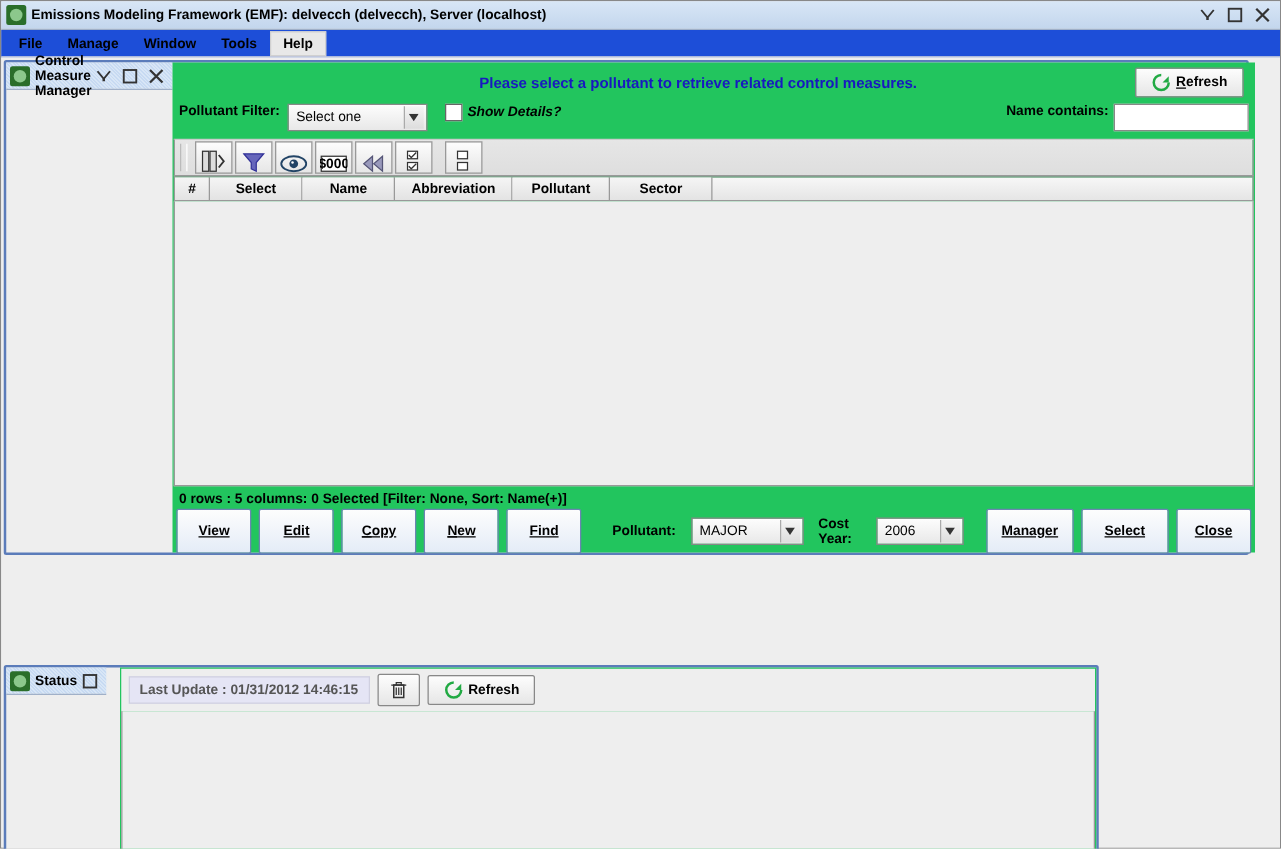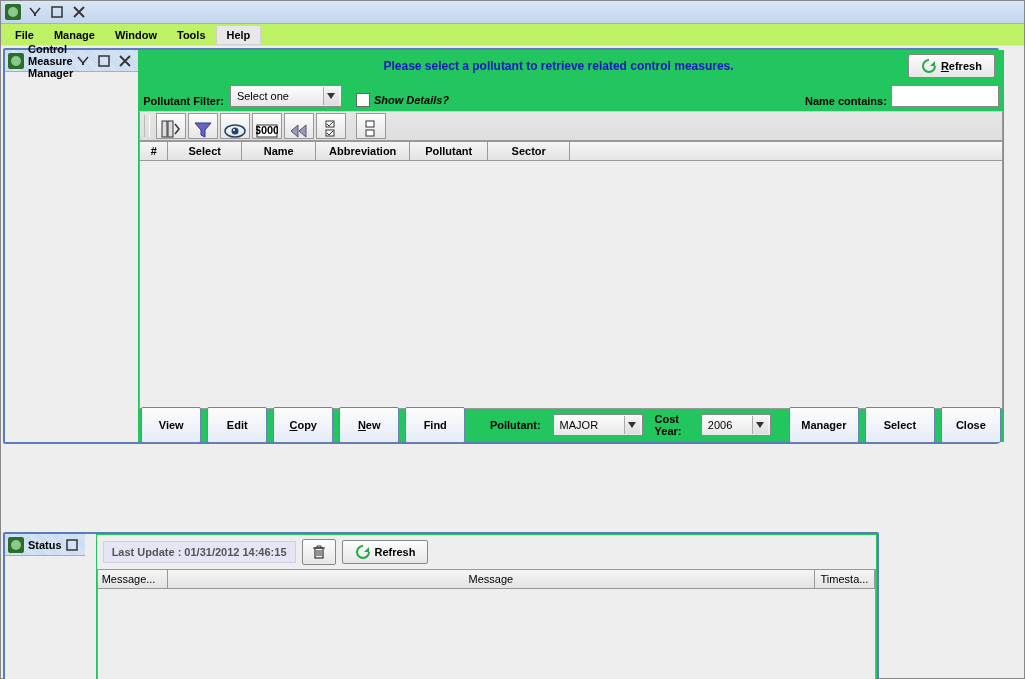--- a/index.html
+++ b/index.html
@@ -33,21 +33,21 @@
     .title-bar-controls { display: flex; gap: 2px; }
     .win-btn {
       width: 20px; height: 18px;
       display: inline-flex; align-items: center; justify-content: center;
       cursor: pointer;
       font-weight: bold;
     }
     .win-btn svg { width: 14px; height: 14px; }
     
     .menu-bar {
-      height: 22px; background: #bef264; display: flex; align-items: center;
+      height: 22px; background: #1d4ed8; display: flex; align-items: center;
       padding: 0 4px; border-bottom: 1px solid #ddd;
     }
     .menu-item { padding: 3px 10px; cursor: pointer; font-weight: bold;}
     .menu-item:last-child { background: #e8e8e8; border: 1px solid #d0d0d0; }
 
     .mdi-area {
       flex: 1; position: relative; background: #eeeeee; padding: 2px;
     }
 
     .internal-frame {
@@ -90,21 +90,21 @@
     .refresh-btn {
       height: 24px; padding: 0 12px;
       background: linear-gradient(to bottom, #fdfdfd, #e6e6e6);
       border: 1px solid #888; border-radius: 2px;
       display: inline-flex; align-items: center; gap: 4px;
       cursor: pointer; font-weight: bold; margin-right: 8px;
     }
     .refresh-btn .ricon { width:16px; height:16px; }
     
     .cmc-filter-row {
-      display: flex; align-items: flex-end; padding: 2px 4px; height: 28px; margin-bottom: 2px;
+      display: flex; align-items: flex-start; padding: 2px 4px; height: 28px; margin-bottom: 2px;
     }
     .label-bold { font-weight: bold; }
     .combo {
       height: 22px; min-width: 112px;
       background: linear-gradient(to bottom, #fdfdfd, #e8e8e8);
       border: 1px solid #888; display: inline-flex; align-items: center;
       padding: 0 2px 0 6px; cursor: pointer; margin: 0 6px;
     }
     .combo-text { flex: 1; }
     .combo-arrow {
@@ -157,20 +157,21 @@
     .bottom-row2 {
       height: 32px; padding: 4px 2px; display: flex; align-items: center; gap: 6px;
     }
     .action-btn {
       min-width: 60px; height: 36px;
       background: linear-gradient(to bottom, #fdfdfd, #e4ecf7);
       border: 1px solid #6b85b2; border-radius: 2px;
       display: inline-flex; align-items: center; justify-content: center;
       cursor: pointer; font-weight: bold;
       padding: 12px 10px;
+      text-decoration: underline;
     }
     .action-btn .mn { text-decoration: underline; }
     
     
     .status-top {
       height: 34px; display: flex; align-items: center;
       padding: 0 6px; gap: 6px; background:#eeeeee;
     }
     .last-update {
       background: #e5e5f5; border: 1px solid #d0d0e0; padding: 4px 8px;
@@ -192,20 +193,21 @@
     
     svg { display: block; }
   </style>
 </head>
 <body>
 
 <div class="outer-window">
 
   <div class="title-bar">
     <span class="app-icon"></span>
+    <span class="title-bar-text">Emissions Modeling Framework (EMF):  delvecch (delvecch),        Server (localhost)</span>
     <div class="title-bar-controls">
       <span class="win-btn">
         <svg viewBox="0 0 14 14">
             <path d="M2 3 L7 9 L12 3" fill="none" stroke="#333" stroke-width="1.5"></path>
             <rect x="6" y="9" width="2" height="2" fill="#333"></rect>
           </svg>
       </span>
       <span class="win-btn">
         <svg viewBox="0 0 14 14">
             <rect x="2" y="2" width="10" height="10" fill="none" stroke="#333" stroke-width="1.5"></rect>
@@ -338,20 +340,21 @@
         <div class="table-header">
           <div class="th" style="width:28px;">#</div>
           <div class="th" style="width:74px;">Select</div>
           <div class="th" style="width:74px;">Name</div>
           <div class="th" style="width:94px;">Abbreviation</div>
           <div class="th" style="width:78px;">Pollutant</div>
           <div class="th" style="width:82px;">Sector</div>
         </div>
         <div class="table-body"></div>
 
+        <div class="bottom-row1">0 rows : 5 columns: 0 Selected [Filter: None, Sort: Name(+)]</div>
 
         <div class="bottom-row2">
           <div class="action-btn">View</div>
           <div class="action-btn">Edit</div>
           <div class="action-btn"><span class="mn">C</span>opy</div>
           <div class="action-btn"><span class="mn">N</span>ew</div>
           <div class="action-btn">Find</div>
           <span style="width:20px;"></span>
           <span class="label-bold">Pollutant:</span>
           <div class="combo" style="min-width:90px;">
@@ -401,23 +404,18 @@
             </svg>
           </div>
           <div class="refresh-btn" style="margin-right:0;">
             <svg class="ricon" viewBox="0 0 16 16">
               <path d="M8 2 A6 6 0 1 0 14 8" fill="none" stroke="#2a4" stroke-width="2"></path>
               <path d="M14 3 L14 8 L9 8 Z" fill="#2a4"></path>
             </svg>
             <span>Refresh</span>
           </div>
         </div>
-        <div class="status-table-header">
-          <div class="th" style="width:70px; justify-content:flex-start; padding-left:4px; font-weight:normal;">Message...</div>
-          <div class="th" style="flex:1; font-weight:normal;">Message</div>
-          <div class="th" style="width:60px; font-weight:normal;">Timesta...</div>
-        </div>
         <div class="status-body"></div>
       </div>
     </div>
 
   </div>
 </div>
 
 </body></html>

